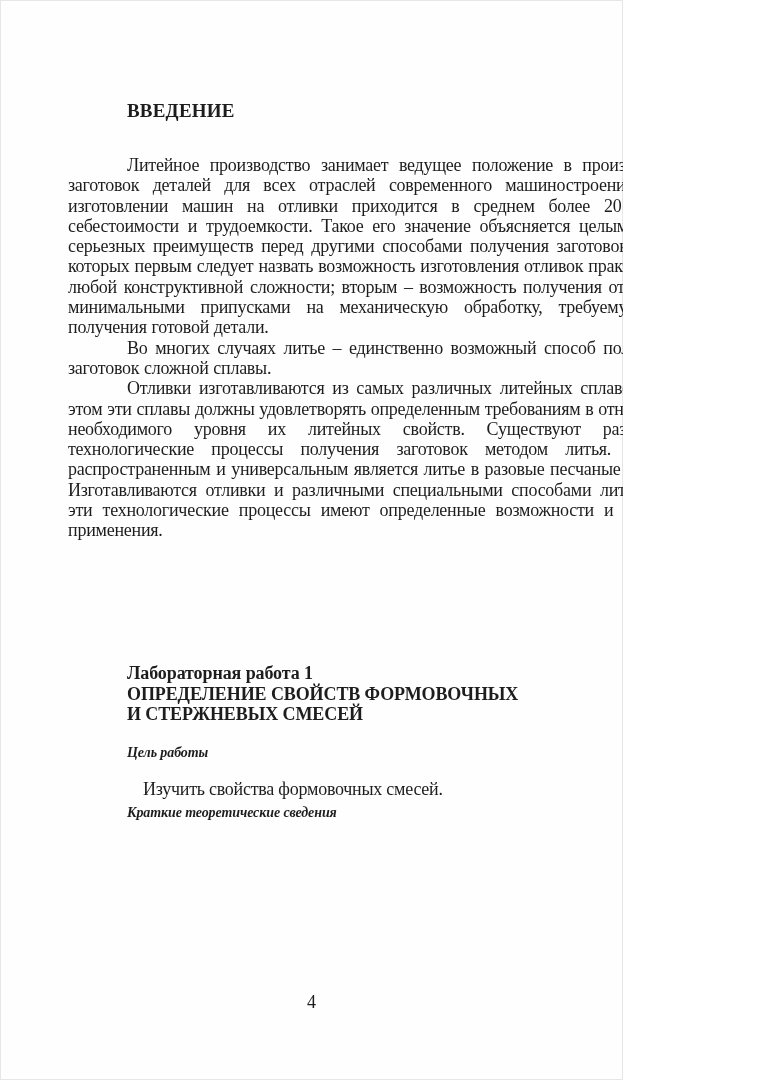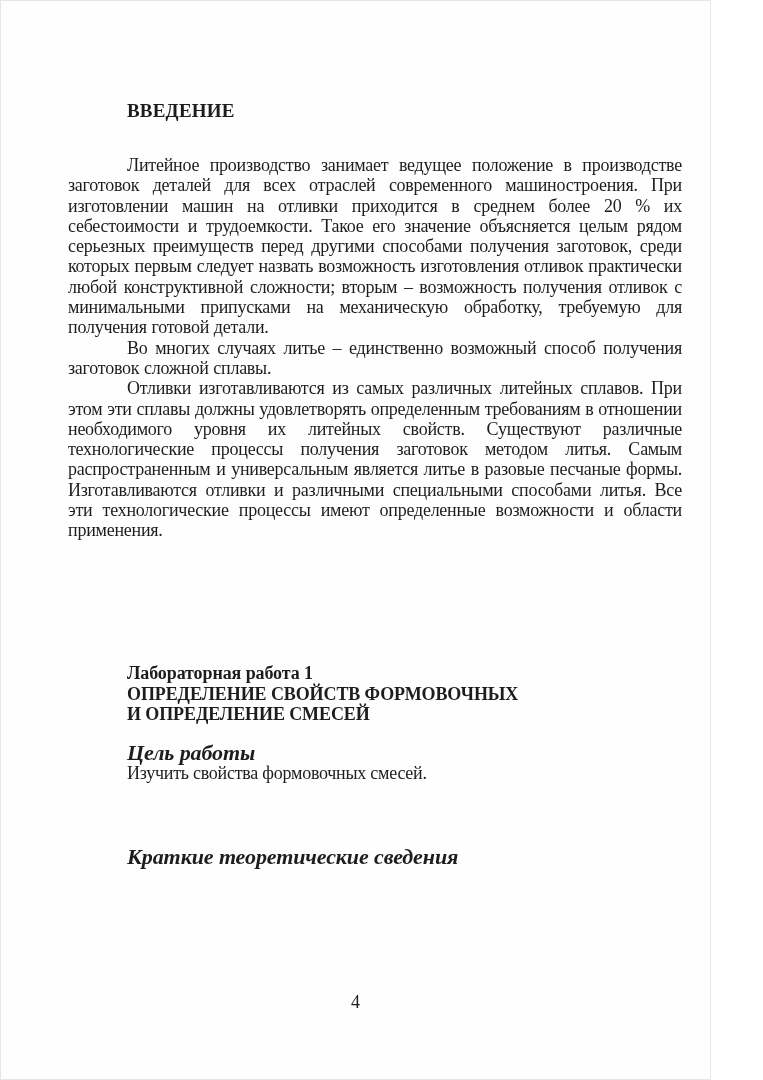--- a/index.html
+++ b/index.html
@@ -2,21 +2,21 @@
 <html lang="ru"><head>
 <meta charset="utf-8">
 <style>
   html, body {
     margin: 0;
     padding: 0;
     background: #ffffff;
   }
   .page {
     position: relative;
-    width: 711px;
+    width: 623px;
     height: 1080px;
     background: #fefefe;
     outline: 1px solid #e6e6e4;
     outline-offset: -1px;
     font-family: "Liberation Serif", "DejaVu Serif", serif;
     color: #1d1d1d;
     overflow: hidden;
   }
   .abs {
     position: absolute;
@@ -45,32 +45,32 @@
   .lab-heading {
     top: 663px;
     font-size: 18px;
     font-weight: bold;
     line-height: 20.5px;
     padding-left: 59px;
     box-sizing: border-box;
     letter-spacing: -0.1px;
   }
   .goal-block { top: 743px; }
-  .theory-block { top: 803px; margin-top: 44px; }
+  .theory-block { top: 803px; }
   .subheading {
     margin: 0;
-    font-size: 22px;
+    font-size: 14px;
     font-weight: bold;
     font-style: italic;
     line-height: 20.3px;
     padding-left: 59px;
     letter-spacing: -0.1px;
   }
   .plain-line {
-    margin: 0;
+    margin: 16px;
     font-size: 18px;
     line-height: 20.3px;
     padding-left: 59px;
     letter-spacing: -0.25px;
   }
   .italic-lead { font-style: italic; }
   .page-number {
     position: absolute;
     top: 992px;
     left: 0;
@@ -89,21 +89,21 @@
 
   <div class="abs intro-block">
     <p class="body-par indent">Литейное производство занимает ведущее положение в производстве заготовок деталей для всех отраслей современного машиностроения. При изготовлении машин на отливки приходится в среднем более 20 % их себестоимости и трудоемкости. Такое его значение объясняется целым рядом серьезных преимуществ перед другими способами получения заготовок, среди которых первым следует назвать возможность изготовления отливок практически любой конструктивной сложности; вторым – возможность получения отливок с минимальными припусками на механическую обработку, требуемую для получения готовой детали.</p>
     <p class="body-par indent">Во многих случаях литье – единственно возможный способ получения заготовок сложной сплавы.</p>
     <p class="body-par indent">Отливки изготавливаются из самых различных литейных сплавов. При этом эти сплавы должны удовлетворять определенным требованиям в отношении необходимого уровня их литейных свойств. Существуют различные технологические процессы получения заготовок методом литья. Самым распространенным и универсальным является литье в разовые песчаные формы. Изготавливаются отливки и различными специальными способами литья. Все эти технологические процессы имеют определенные возможности и области применения.</p>
   </div>
 
   <div class="abs lab-heading">
     <div>Лабораторная работа 1</div>
     <div>ОПРЕДЕЛЕНИЕ СВОЙСТВ ФОРМОВОЧНЫХ</div>
-    <div>И ОПРЕДЕЛЕНИЕ СМЕСЕЙ</div>
+    <div>И СТЕРЖНЕВЫХ СМЕСЕЙ</div>
   </div>
 
   <div class="abs goal-block">
     <p class="subheading">Цель работы</p>
     <p class="plain-line">Изучить свойства формовочных смесей.</p>
   </div>
 
   <div class="abs theory-block">
     <p class="subheading">Краткие теоретические сведения</p>
   </div>

